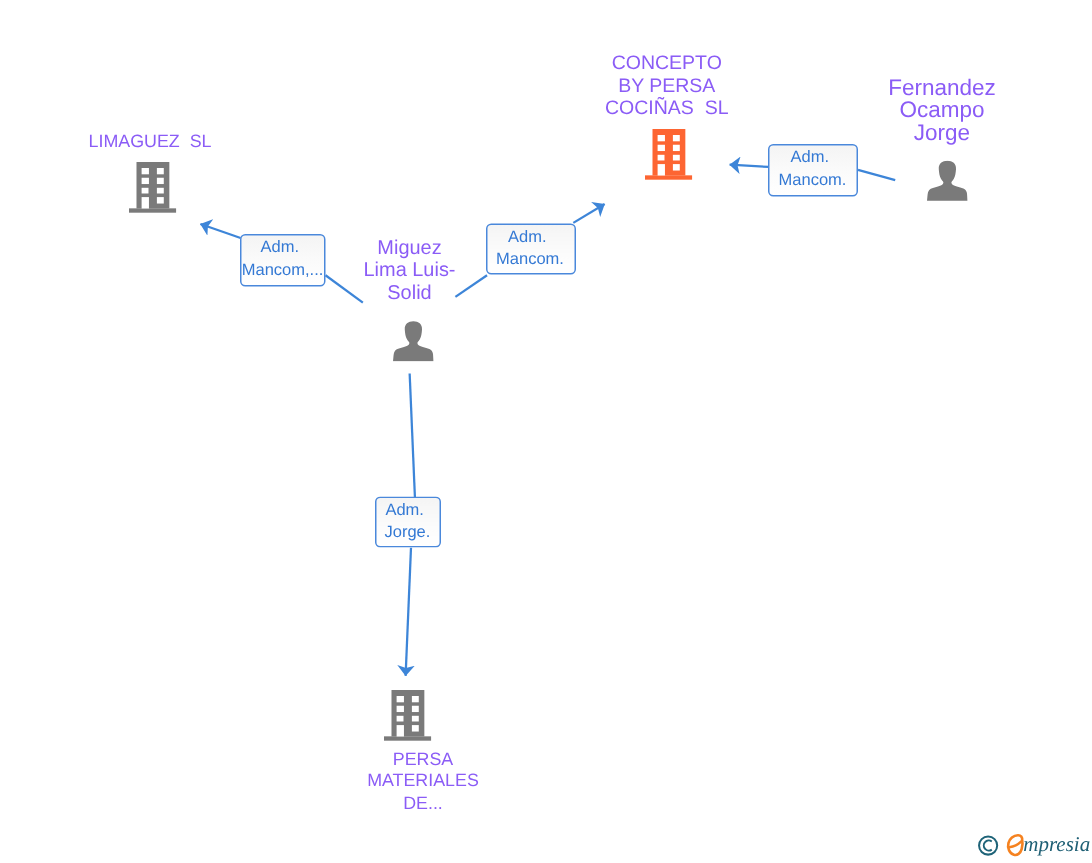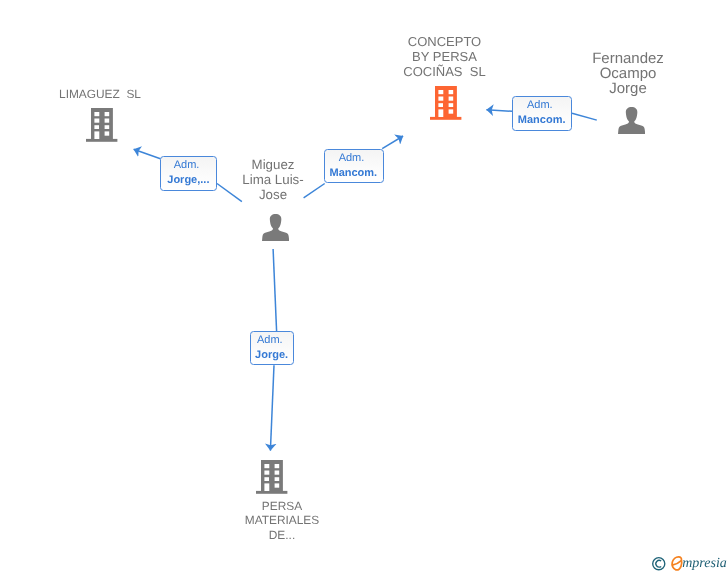--- a/index.html
+++ b/index.html
@@ -2,28 +2,28 @@
 <html><head>
 <meta charset="utf-8">
 <title>Empresia relations graph</title>
 <style>
   html,body{margin:0;padding:0;background:#fff;}
   body{width:728px;height:575px;font-family:"Liberation Sans",sans-serif;overflow:hidden;position:relative;-webkit-font-smoothing:antialiased;text-rendering:geometricPrecision;}
   .node-label,.rel-box,.logo{will-change:opacity;}
   #stage{position:absolute;left:0;top:0;width:728px;height:575px;background:#fff;}
   svg.edges{position:absolute;left:0;top:0;width:728px;height:575px;overflow:visible;}
   .node{position:absolute;}
-  .node-label{position:absolute;text-align:center;color:#737373;font-size:12.5px;line-height:15px;white-space:pre-wrap;}
+  .node-label{position:absolute;text-align:center;color:#8b5cf6;font-size:12.5px;line-height:15px;white-space:pre-wrap;}
   .icon{position:absolute;}
   .rel-box{position:absolute;box-sizing:border-box;border:1.45px solid #4a88db;border-radius:3.5px;
     background:linear-gradient(180deg,#f4f4f4 0%,#fbfbfb 55%,#ffffff 100%);color:#3479d4;font-size:11px;
     line-height:14.9px;text-align:center;padding-top:1px;letter-spacing:0px;}
   .rel-box div{display:block;}
   .rel-box div.l1{position:relative;left:-2.25px;}
-  .rel-box div.l2{position:relative;left:-0.45px;font-weight:bold;}
+  .rel-box div.l2{position:relative;left:-0.45px;}
   .logo{position:absolute;display:flex;align-items:center;}
 </style>
 </head>
 <body>
 
 <div id="stage">
 
   <svg class="edges" viewBox="0 0 728 575">
     <defs>
       <marker id="arw" viewBox="0 0 7.2 11.7" refX="7.0" refY="5.85" markerWidth="7.2" markerHeight="11.7" markerUnits="userSpaceOnUse" orient="auto">
@@ -84,21 +84,21 @@
               <rect x="18.6" y="23.4" width="4.6" height="4.3"></rect>
         </g>
       </g>
         </svg>
     </div>
   </div>
 
   <div class="node">
     <div class="node-label" style="left:217px;top:156.5px;width:112px;font-size:13.3px;">Miguez
 Lima Luis-
-Jose</div>
+Solid</div>
     <div class="icon" style="left:261.9px;top:213.9px;width:27.2px;height:27px;">
       <svg width="27.2" height="27" viewBox="0 0 27.2 27">
           <g fill="#7a7a7a">
         <path d="M13.6 0.1 C 10.2 0.1 7.6 2.0 7.85 5.6 C 8.0 8.2 8.4 10.4 9.3 12.2 C 10.2 14.0 11.6 15.1 13.6 15.1 C 15.6 15.1 17.0 14.0 17.9 12.2 C 18.8 10.4 19.2 8.2 19.35 5.6 C 19.6 2.0 17.0 0.1 13.6 0.1 z"></path>
         <path d="M10.9 11.6 L 10.9 14.9 C 10.9 16.2 9.3 16.8 7.3 17.4 C 5.1 18.0 2.5 18.6 1.5 19.7 C 0.7 20.6 0.45 22.1 0.3 23.7 L 0 26.9 L 27.2 26.9 L 26.9 23.7 C 26.75 22.1 26.5 20.6 25.7 19.7 C 24.7 18.6 22.1 18.0 19.9 17.4 C 17.9 16.8 16.3 16.2 16.3 14.9 L 16.3 11.6 z"></path>
       </g>
         </svg>
     </div>
   </div>
 
@@ -135,21 +135,21 @@
       </g>
         </svg>
     </div>
     <div class="node-label" style="left:226px;top:498.5px;width:112px;font-size:11.9px;line-height:14.7px;">PERSA
 MATERIALES
 DE...</div>
   </div>
 
   <div class="rel-box" style="left:160.3px;top:156.3px;width:57px;height:34.6px;">
     <div class="l1">Adm.</div>
-    <div class="l2">Jorge,...</div>
+    <div class="l2">Mancom,...</div>
   </div>
   <div class="rel-box" style="left:324px;top:148.8px;width:59.5px;height:34.1px;">
     <div class="l1">Adm.</div>
     <div class="l2">Mancom.</div>
   </div>
   <div class="rel-box" style="left:512.3px;top:96.3px;width:59.6px;height:34.6px;">
     <div class="l1">Adm.</div>
     <div class="l2">Mancom.</div>
   </div>
   <div class="rel-box" style="left:249.8px;top:331px;width:44.5px;height:34px;">

